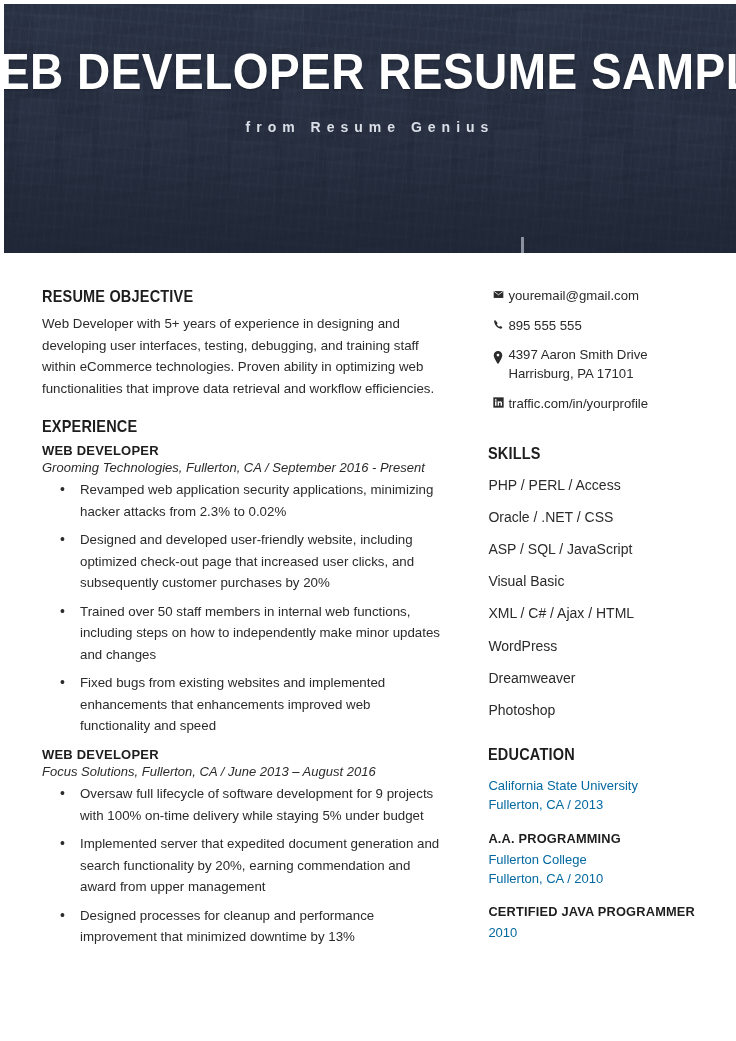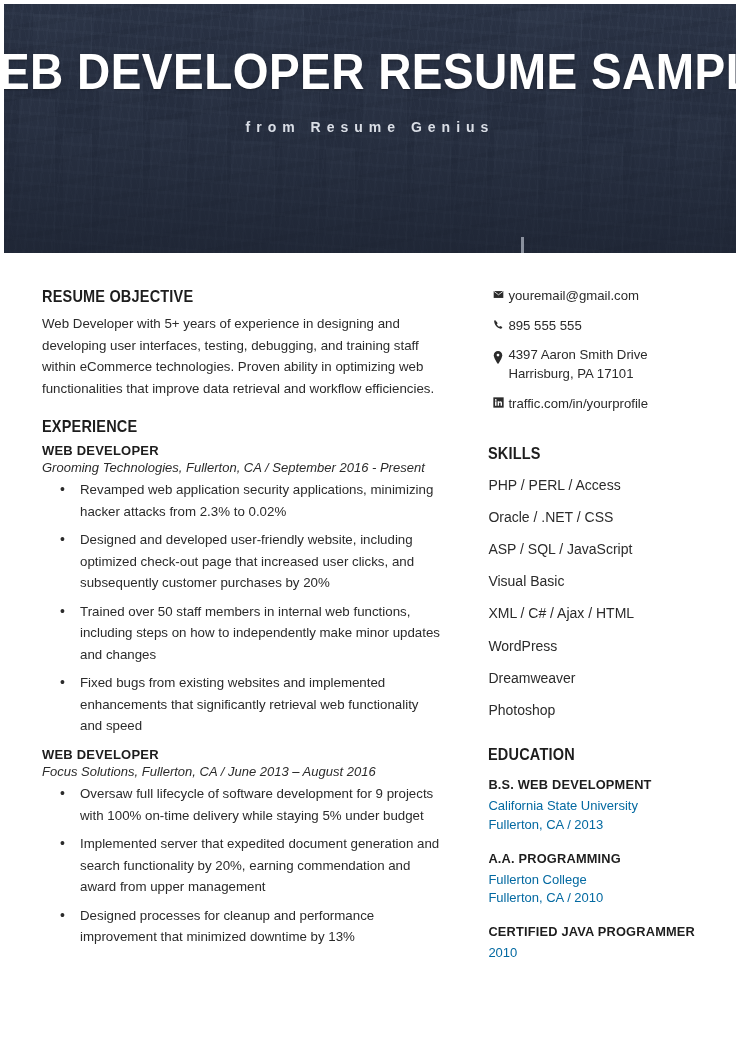--- a/index.html
+++ b/index.html
@@ -262,21 +262,21 @@
       <section>
         <h2 class="sec-head">EXPERIENCE</h2>
 
         <div class="job">
           <div class="job-title">WEB DEVELOPER</div>
           <div class="job-meta">Grooming Technologies, Fullerton, CA  /  September 2016 - Present</div>
           <ul class="bullets">
             <li>Revamped web application security applications, minimizing hacker attacks from 2.3% to 0.02%</li>
             <li>Designed and developed user-friendly website, including optimized check-out page that increased user clicks, and subsequently customer purchases by 20%</li>
             <li>Trained over 50 staff members in internal web functions, including steps on how to independently make minor updates and changes</li>
-            <li>Fixed bugs from existing websites and implemented enhancements that significantly retrieval web functionality and speed</li>
+            <li>Fixed bugs from existing websites and implemented enhancements that enhancements improved web functionality and speed</li>
           </ul>
         </div>
 
         <div class="job">
           <div class="job-title">WEB DEVELOPER</div>
           <div class="job-meta">Focus Solutions, Fullerton, CA  /  June 2013 – August 2016</div>
           <ul class="bullets">
             <li>Oversaw full lifecycle of software development for 9 projects with 100% on-time delivery while staying 5% under budget</li>
             <li>Implemented server that expedited document generation and search functionality by 20%, earning commendation and award from upper management</li>
             <li>Designed processes for cleanup and performance improvement that minimized downtime by 13%</li>
@@ -345,21 +345,20 @@
         <div class="skill-item">XML / C# / Ajax /  HTML</div>
         <div class="skill-item">WordPress</div>
         <div class="skill-item">Dreamweaver</div>
         <div class="skill-item">Photoshop</div>
       </section>
 
       <section class="education">
         <h2 class="sec-head">EDUCATION</h2>
 
         <div class="edu-entry">
-          <div class="edu-degree">B.S. WEB DEVELOPMENT</div>
           <div class="edu-line">California State University</div>
           <div class="edu-line">Fullerton, CA  /  2013</div>
         </div>
 
         <div class="edu-entry">
           <div class="edu-degree">A.A. PROGRAMMING</div>
           <div class="edu-line">Fullerton College</div>
           <div class="edu-line">Fullerton, CA  /  2010</div>
         </div>
 

